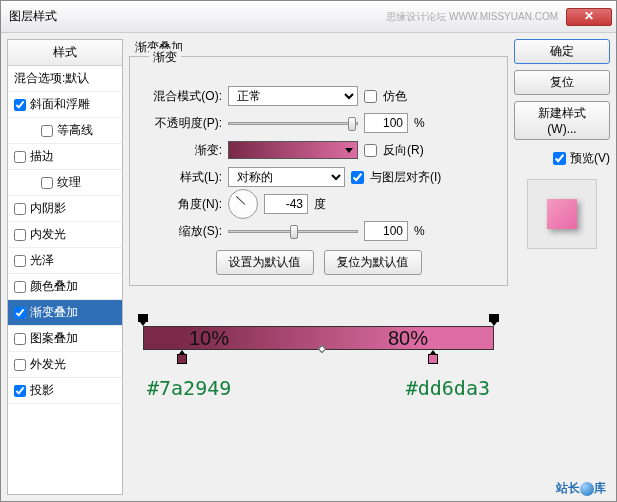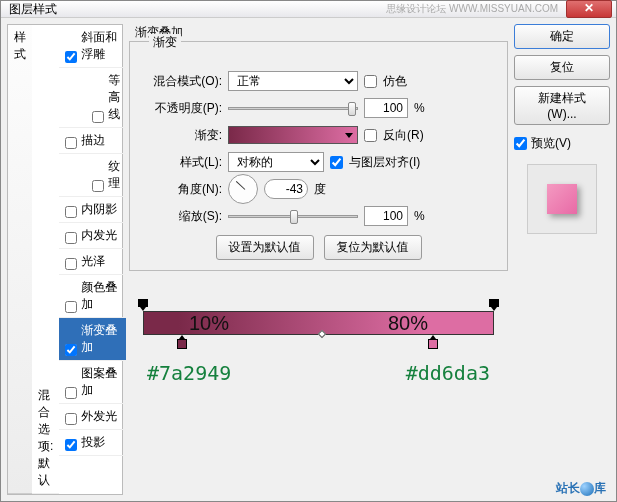--- a/index.html
+++ b/index.html
@@ -1,25 +1,25 @@
 <!DOCTYPE html>
 <html><head>
 <meta charset="utf-8">
 <style>
 * { box-sizing: border-box; margin: 0; padding: 0; font-family: "Microsoft YaHei", SimSun, sans-serif; font-size: 12px; }
 body { background: #fff; width: 617px; height: 502px; overflow: hidden; }
 .window { width: 617px; height: 502px; border: 1px solid #888; background: #f0f0f0; display: flex; flex-direction: column; }
-.titlebar { height: 17px; background: linear-gradient(to bottom, #fff, #e8e8ec); display: flex; align-items: center; padding: 0 4px; border-bottom: 1px solid #ccc; }
+.titlebar { height: 32px; background: linear-gradient(to bottom, #fff, #e8e8ec); display: flex; align-items: center; padding: 0 4px; border-bottom: 1px solid #ccc; }
 .titlebar .title { flex: 1; padding-left: 4px; }
 .titlebar .watermark { color: #aaa; font-size: 10px; margin-right: 8px; }
 .titlebar .close-btn { width: 46px; height: 18px; background: linear-gradient(to bottom, #e07070, #c83838); border: 1px solid #a03030; border-radius: 2px; color: #fff; text-align: center; line-height: 14px; font-weight: bold; }
 .body { flex: 1; display: flex; padding: 6px; gap: 6px; position: relative; background: #f0f0f0; }
-.styles-panel { width: 116px; border: 1px solid #bbb; background: #fff; display: flex; }
+.styles-panel { width: 116px; border: 1px solid #bbb; background: #fff; display: flex; flex-direction: column; }
 .styles-panel .hdr { background: linear-gradient(to bottom, #fdfdfd, #ececec); border-bottom: 1px solid #ccc; padding: 4px 6px; text-align: center; }
-.styles-panel .row { padding: 4px 6px; border-bottom: 1px solid #eee; display: flex; align-items: flex-end; gap: 4px; }
+.styles-panel .row { padding: 4px 6px; border-bottom: 1px solid #eee; display: flex; align-items: center; gap: 4px; }
 .styles-panel .row.sel { background: #2f6fb8; color: #fff; }
 .styles-panel .row.sub { padding-left: 33px; }
 .styles-panel input[type=checkbox] { width: 12px; height: 12px; }
 .main { flex: 1; display: flex; flex-direction: column; }
 .fieldset { border: 1px solid #bbb; padding: 8px 10px 10px 10px; margin-bottom: 6px; background: #f0f0f0; }
 .legend { position: relative; top: -16px; background: #f0f0f0; padding: 0 4px; display: inline-block; margin-bottom: -10px; margin-left: 9px; }
 .outer-label { margin: 0 0 0 2px; padding: 0 4px; }
 .form-row { display: flex; align-items: center; gap: 6px; margin: 5px 0; height: 22px; }
 .form-row .lbl { width: 82px; text-align: right; }
 select, input[type=text] { border: 1px solid #999; background: #fff; height: 20px; padding: 0 4px; }
@@ -28,21 +28,21 @@
 .slider { width: 130px; height: 16px; position: relative; }
 .slider .track { position: absolute; top: 7px; left: 0; right: 0; height: 3px; background: #d0d0d0; border: 1px solid #999; }
 .slider .thumb { position: absolute; top: 2px; width: 8px; height: 14px; background: linear-gradient(to bottom, #fff, #d8d8d8); border: 1px solid #888; border-radius: 2px; }
 .pct-box { width: 44px; text-align: right; background: #c8e0ff; border: 1px solid #6a9edb; }
 .angle-dial { width: 30px; height: 30px; border: 1px solid #999; border-radius: 50%; background: #fdfdfd; position: relative; }
 .angle-dial .needle { position: absolute; width: 12px; height: 1px; background: #333; top: 14px; left: 4px; transform-origin: right center; transform: rotate(43deg); }
 .btn { background: linear-gradient(to bottom, #fdfdfd, #e6e6e6); border: 1px solid #9a9a9a; border-radius: 3px; padding: 3px 12px; cursor: pointer; }
 .btn-row { display: flex; gap: 10px; justify-content: center; margin-top: 8px; }
 .right-col { width: 96px; display: flex; flex-direction: column; gap: 6px; align-items: stretch; }
 .right-col .btn { width: 100%; text-align: center; }
-.preview-ck { display: flex; align-items: center; gap: 4px; justify-content: flex-start; margin-top: 4px; }
+.preview-ck { display: flex; align-items: center; gap: 4px; justify-content: flex-end; margin-top: 4px; }
 .preview-box { width: 70px; height: 70px; background: #eaeaea; border: 1px solid #ccc; margin: 6px auto 0 auto; display: flex; align-items: center; justify-content: center; }
 .preview-square { width: 30px; height: 30px; background: linear-gradient(to bottom right, #f49ac1, #e86aa6); box-shadow: 3px 3px 6px rgba(0,0,0,.35); }
 .annot { position: relative; margin-top: 14px; height: 110px; }
 .grad-bar { position: absolute; top: 20px; left: 14px; right: 14px; height: 24px; border: 1px solid #333; background: linear-gradient(to right, #7a2949 0%, #7a2949 10%, #dd6da3 80%, #dd6da3 100%); }
 .opstop { position: absolute; top: 8px; width: 10px; height: 12px; }
 .opstop::before { content: ''; position: absolute; top: 0; width: 10px; height: 8px; background: #000; }
 .opstop::after { content: ''; position: absolute; top: 8px; left: 2px; width: 0; height: 0; border-left: 3px solid transparent; border-right: 3px solid transparent; border-top: 4px solid #000; }
 .colstop { position: absolute; top: 44px; width: 10px; height: 14px; }
 .colstop::before { content: ''; position: absolute; top: 0; left: 2px; width: 0; height: 0; border-left: 3px solid transparent; border-right: 3px solid transparent; border-bottom: 4px solid #000; }
 .colstop .sw { position: absolute; top: 4px; width: 10px; height: 10px; border: 1px solid #000; }
@@ -146,31 +146,31 @@
           <span class="lbl">渐变:</span>
           <div class="gradient-swatch">
               <span class="caret"></span>
             </div>
           <input type="checkbox" style="">
           <span>反向(R)</span>
         </div>
 
         <div class="form-row">
           <span class="lbl">样式(L):</span>
-          <select style="width:96px"><option>对称的</option></select>
+          <select style="width:117px"><option>对称的</option></select>
           <input type="checkbox" checked="" style="">
           <span>与图层对齐(I)</span>
         </div>
 
         <div class="form-row">
           <span class="lbl">角度(N):</span>
           <div class="angle-dial">
               <div class="needle"></div>
             </div>
-          <input type="text" style="width: 44px; text-align: right; border-radius: 10px;" value="-43">
+          <input type="text" style="width: 44px; text-align: right;" value="-43">
           <span>度</span>
         </div>
 
         <div class="form-row">
           <span class="lbl">缩放(S):</span>
           <div class="slider">
               <div class="track"></div>
               <div class="thumb" style="left:62px"></div>
             </div>
           <input type="text" style="width: 44px; text-align: right;" value="100">

